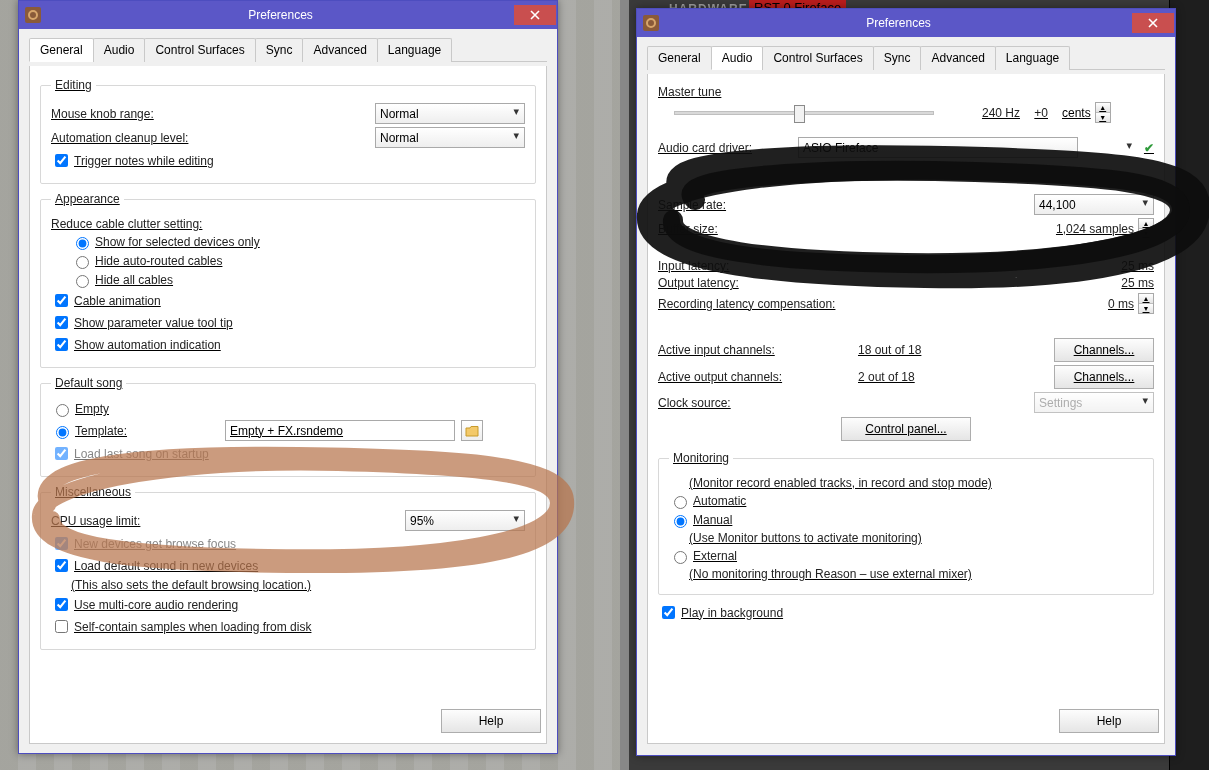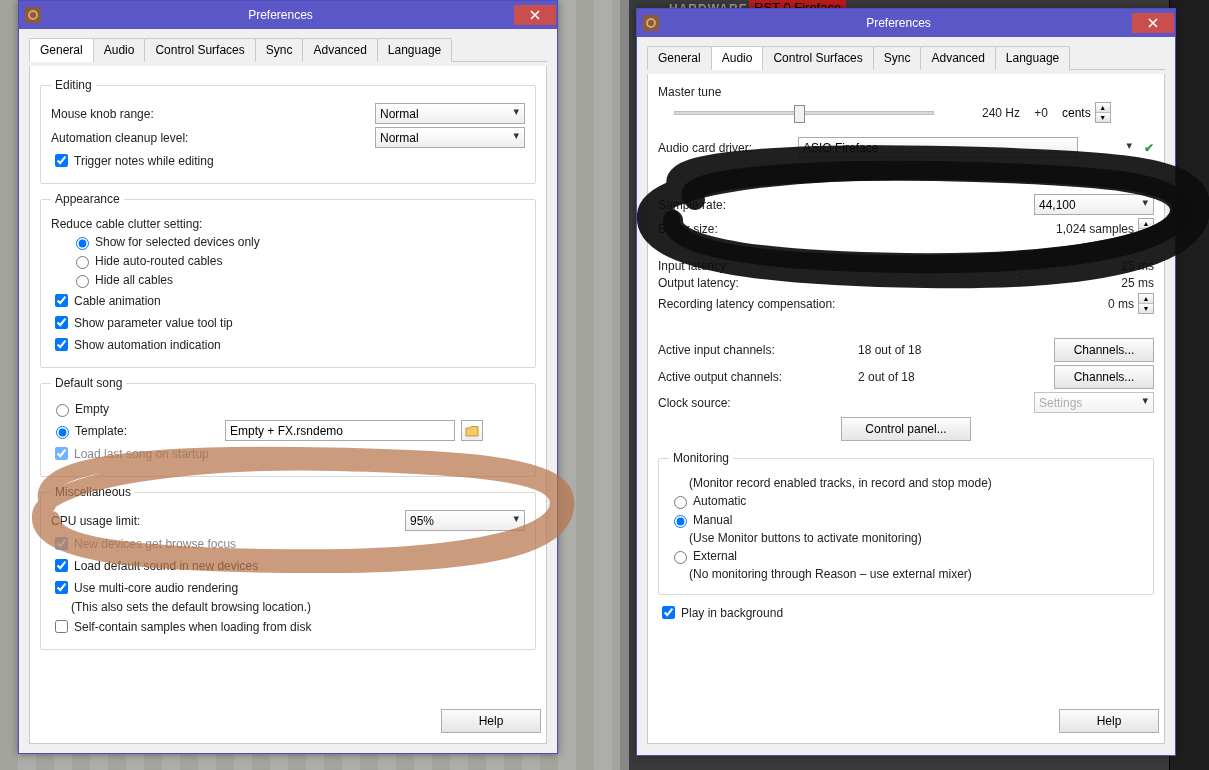--- a/index.html
+++ b/index.html
@@ -28,21 +28,21 @@
   .titlebar .close svg{width:10px;height:10px;}
 
   .dialog-body { padding:8px 10px 10px; }
 
   
   .tabstrip { display:flex; border-bottom:1px solid #c9c9c9; margin-bottom:4px;}
   .tab { padding:4px 10px; border:1px solid #c9c9c9; border-bottom:none; background:#f0f0f0;
          margin-right:-1px; position:relative; top:1px; border-radius:2px 2px 0 0; }
   .tab.active { background:#fff; border-bottom:1px solid #fff; }
 
-  .panel { background:#fff; border:1px solid #c9c9c9; border-top:none; padding:8px 10px; min-height:640px; position:relative;}
+  .panel { background:#fff; border:1px solid #c9c9c9; border-top:none; padding:8px 10px; min-height:640px; position:relative;text-decoration:underline;}
 
   
   fieldset.group { border:1px solid #d8d8d8; border-radius:2px; margin:4px 0 8px; padding:8px 10px 10px;}
   fieldset.group > legend { padding:0 4px; color:#222; }
 
   
   .row { display:flex; align-items:center; margin:3px 0;}
   .row label.lbl { color:#222; }
   .row .gap { flex:1; }
   .row .num { color:#222; text-align:right; min-width:90px;}
@@ -185,26 +185,26 @@
           <span class="select-wrap"><select class="select" style="width:120px"><option>95%</option></select></span>
         </div>
         <div class="row" style="opacity:.55">
             <input type="checkbox" checked="" style="">
             <label class="lbl">New devices get browse focus</label>
           </div>
         <div class="row">
             <input type="checkbox" checked="" style="">
             <label class="lbl">Load default sound in new devices</label>
           </div>
+        <div class="row indent">
+            <label class="lbl">(This also sets the default browsing location.)</label>
+          </div>
         <div class="row">
             <input type="checkbox" checked="" style="">
             <label class="lbl">Use multi-core audio rendering</label>
-          </div>
-        <div class="row indent">
-            <label class="lbl">(This also sets the default browsing location.)</label>
           </div>
         <div class="row">
             <input type="checkbox" style="">
             <label class="lbl">Self-contain samples when loading from disk</label>
           </div>
       </fieldset>
 
       <div class="helpbar"><button class="btn">Help</button></div>
     </div>
   </div>

